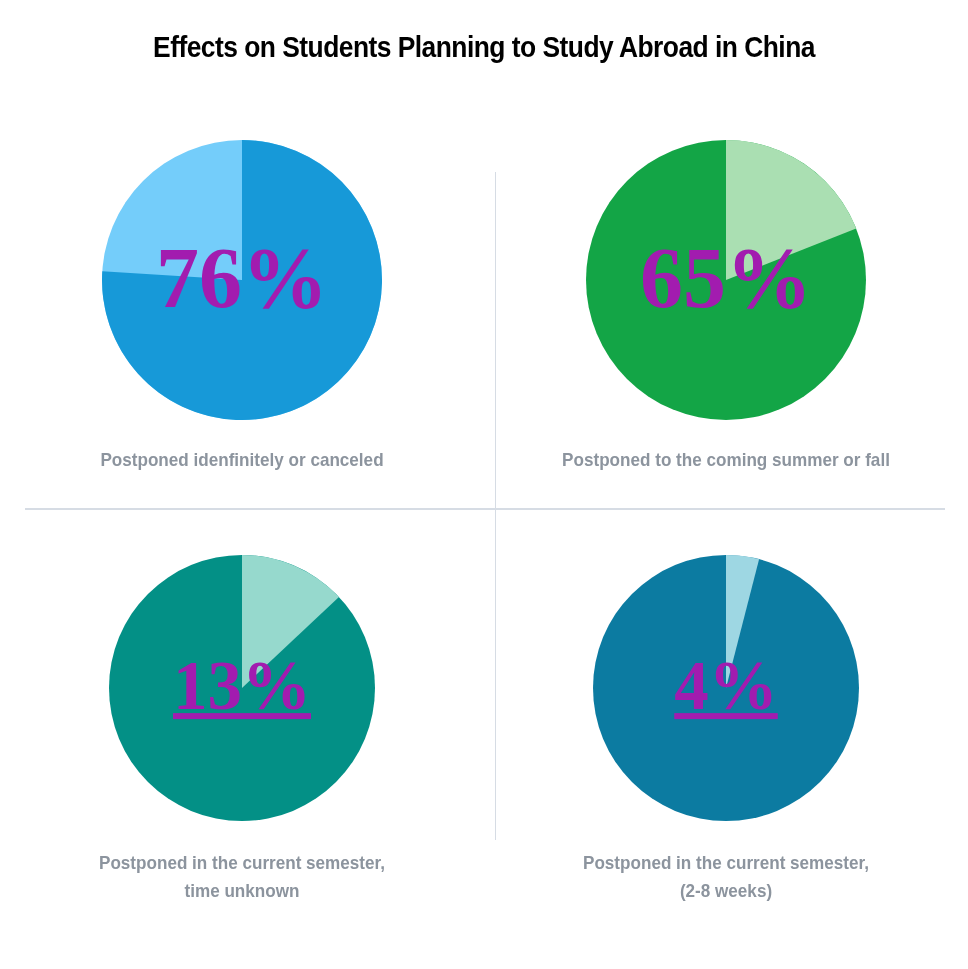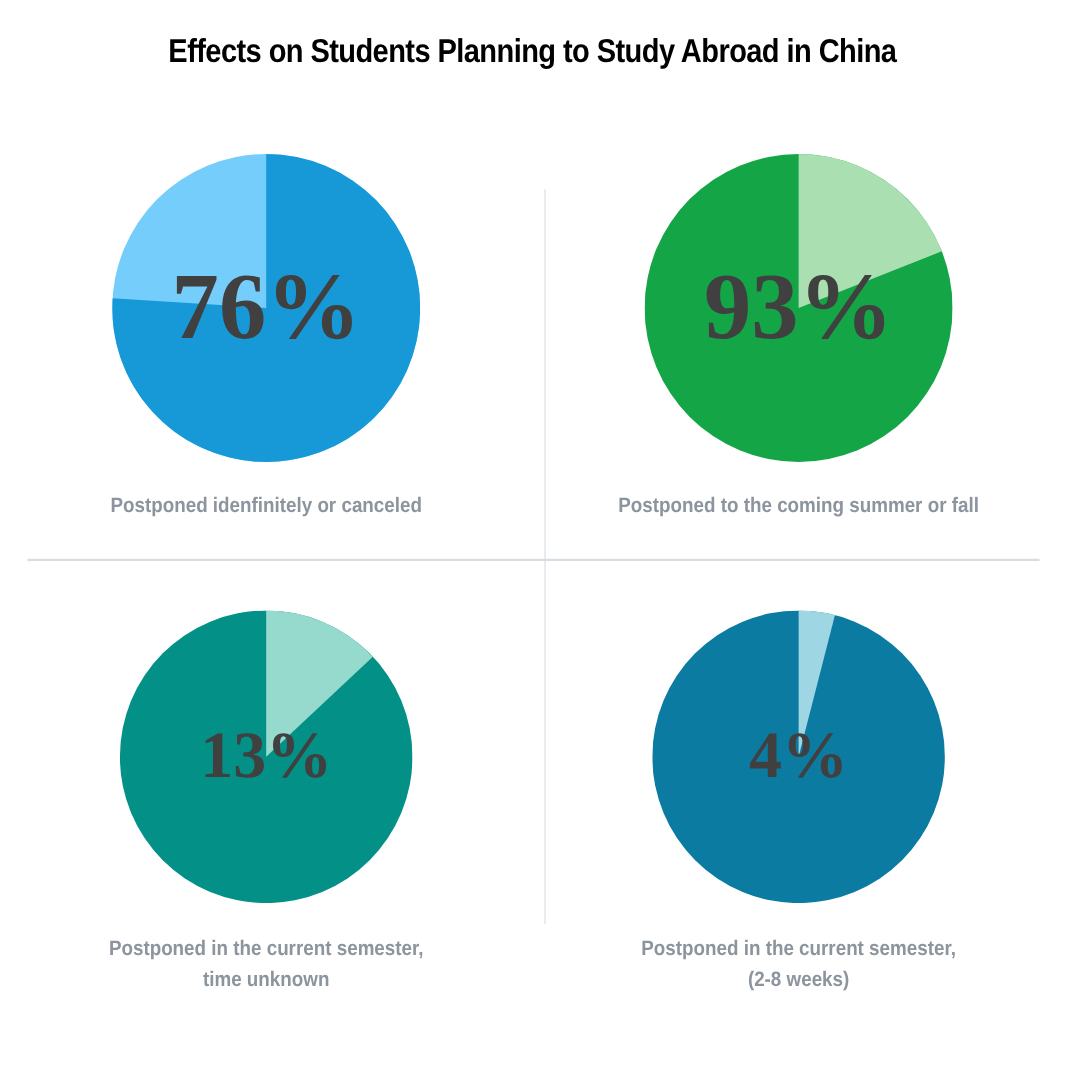--- a/index.html
+++ b/index.html
@@ -88,26 +88,27 @@
     position: absolute;
     left: 0;
     width: 100%;
     top: 50%;
     transform: translateY(-52%);
     text-align: center;
     font-family: "Liberation Serif", serif;
     font-weight: bold;
     font-size: 86px;
     line-height: 1;
-    color: #404040;
+    color: #a21caf;
     pointer-events: none;
     white-space: nowrap;
   }
   .cell-bl .pie-value, .cell-br .pie-value {
-    font-size: 60px;
+    font-size: 69px;
+    text-decoration: underline;
   }
 
   .pie-label {
     margin-top: 26px;
     text-align: center;
     font-family: "Liberation Sans", sans-serif;
     font-weight: bold;
     font-size: 19px;
     line-height: 1.45;
     color: #8c949e;
@@ -139,21 +140,21 @@
     </div>
     <div class="pie-label">Postponed idenfinitely or canceled</div>
   </div>
 
   <div class="cell cell-tr">
     <div class="pie-wrap">
       <svg class="pie" viewBox="0 0 100 100">
         <circle cx="50" cy="50" r="50" fill="#13a546"></circle>
         <path d="M 50 50 L 50 0 A 50 50 0 0 1 96.4888 31.5938 Z" fill="#aadfb2"></path>
       </svg>
-      <div class="pie-value">93%</div>
+      <div class="pie-value">65%</div>
     </div>
     <div class="pie-label">Postponed to the coming summer or fall</div>
   </div>
 
   <div class="cell cell-bl">
     <div class="pie-wrap">
       <svg class="pie" viewBox="0 0 100 100">
         <circle cx="50" cy="50" r="50" fill="#039086"></circle>
         <path d="M 50 50 L 50 0 A 50 50 0 0 1 86.4484 15.7726 Z" fill="#96d9cd"></path>
       </svg>

